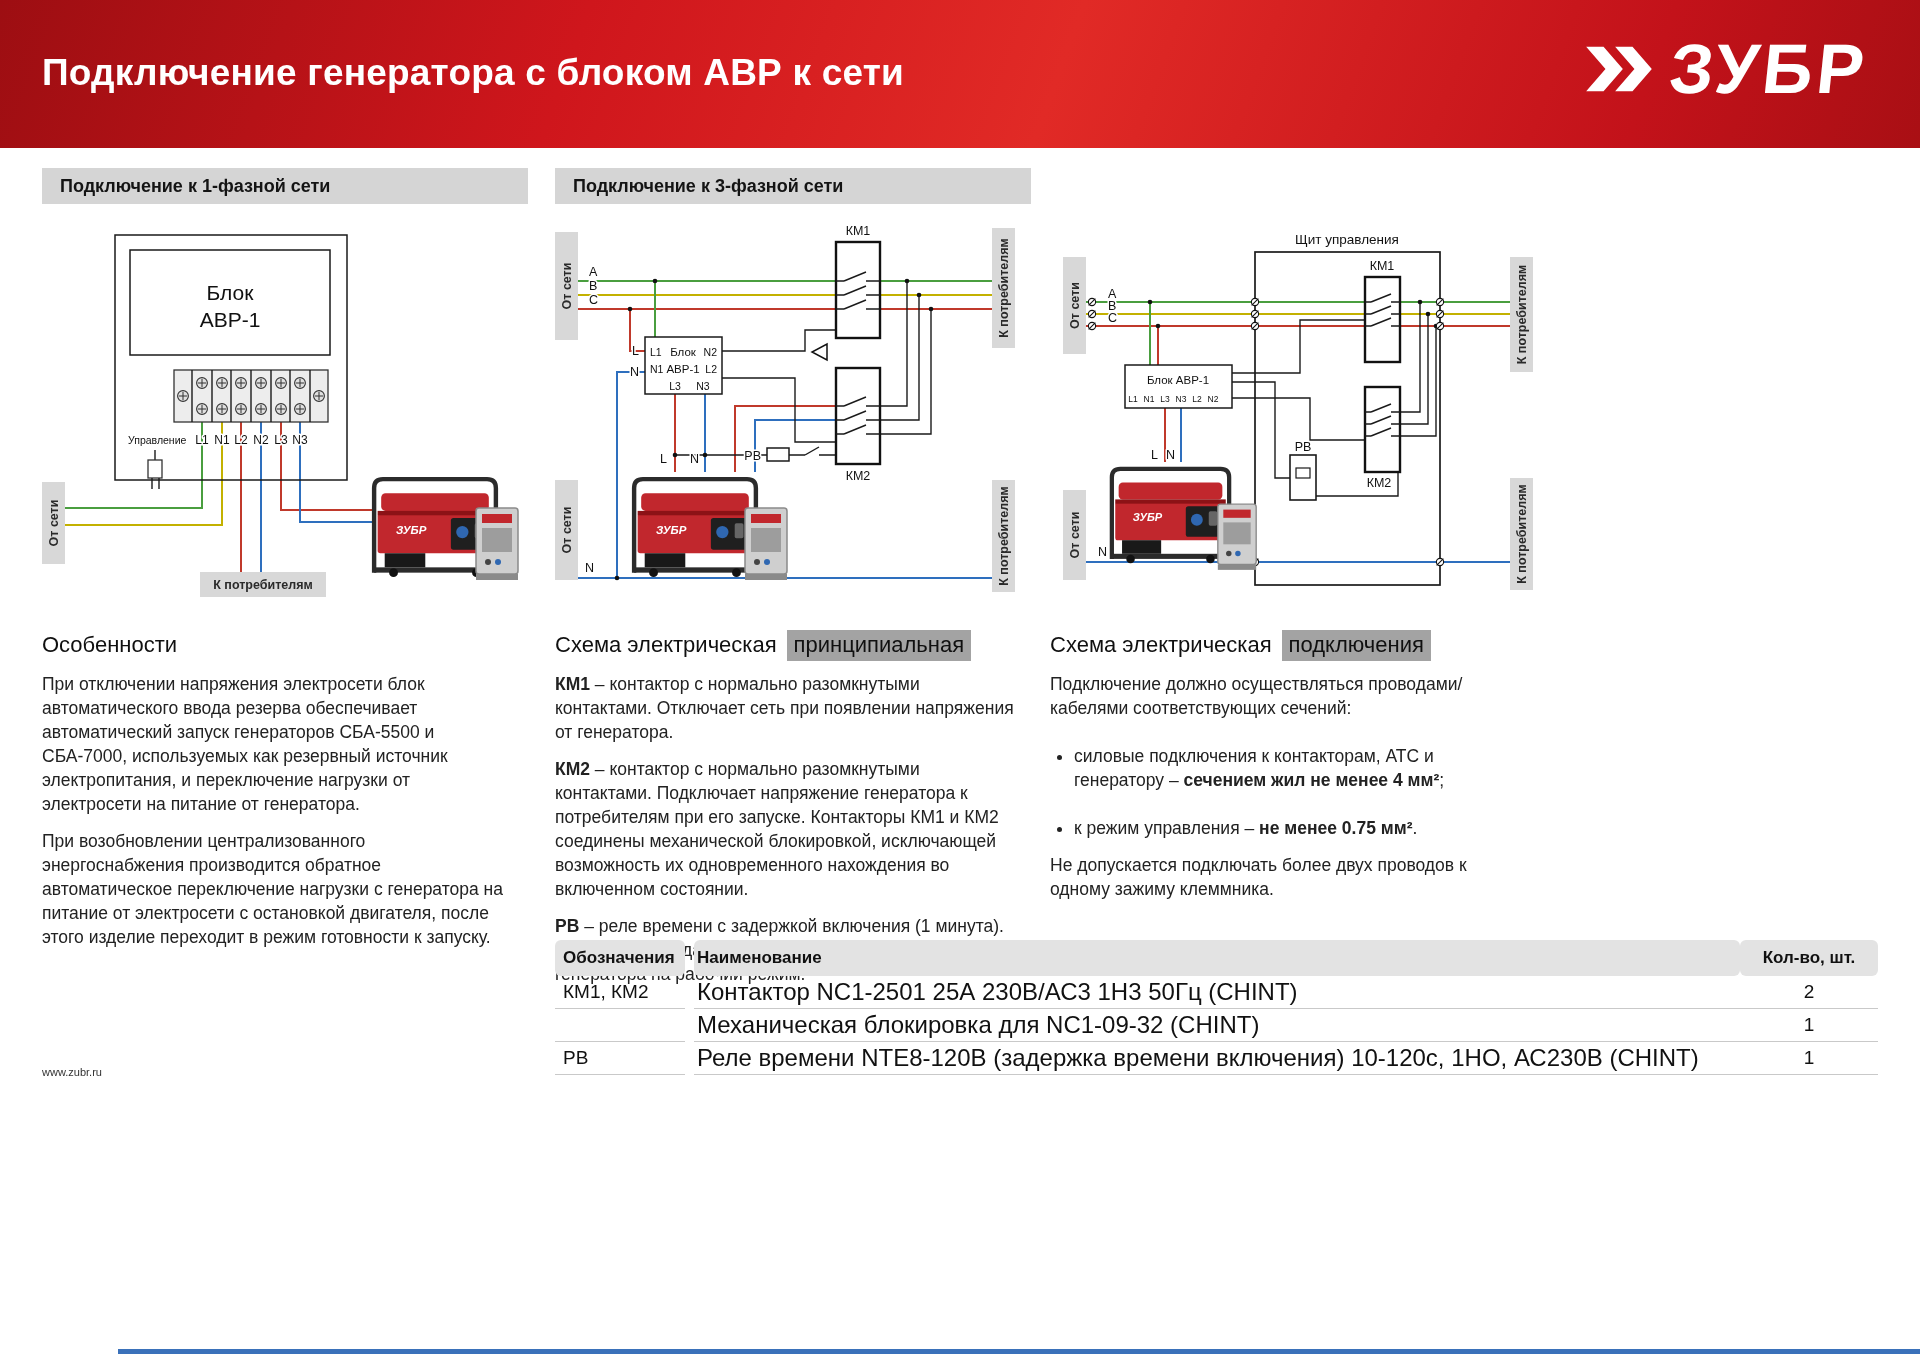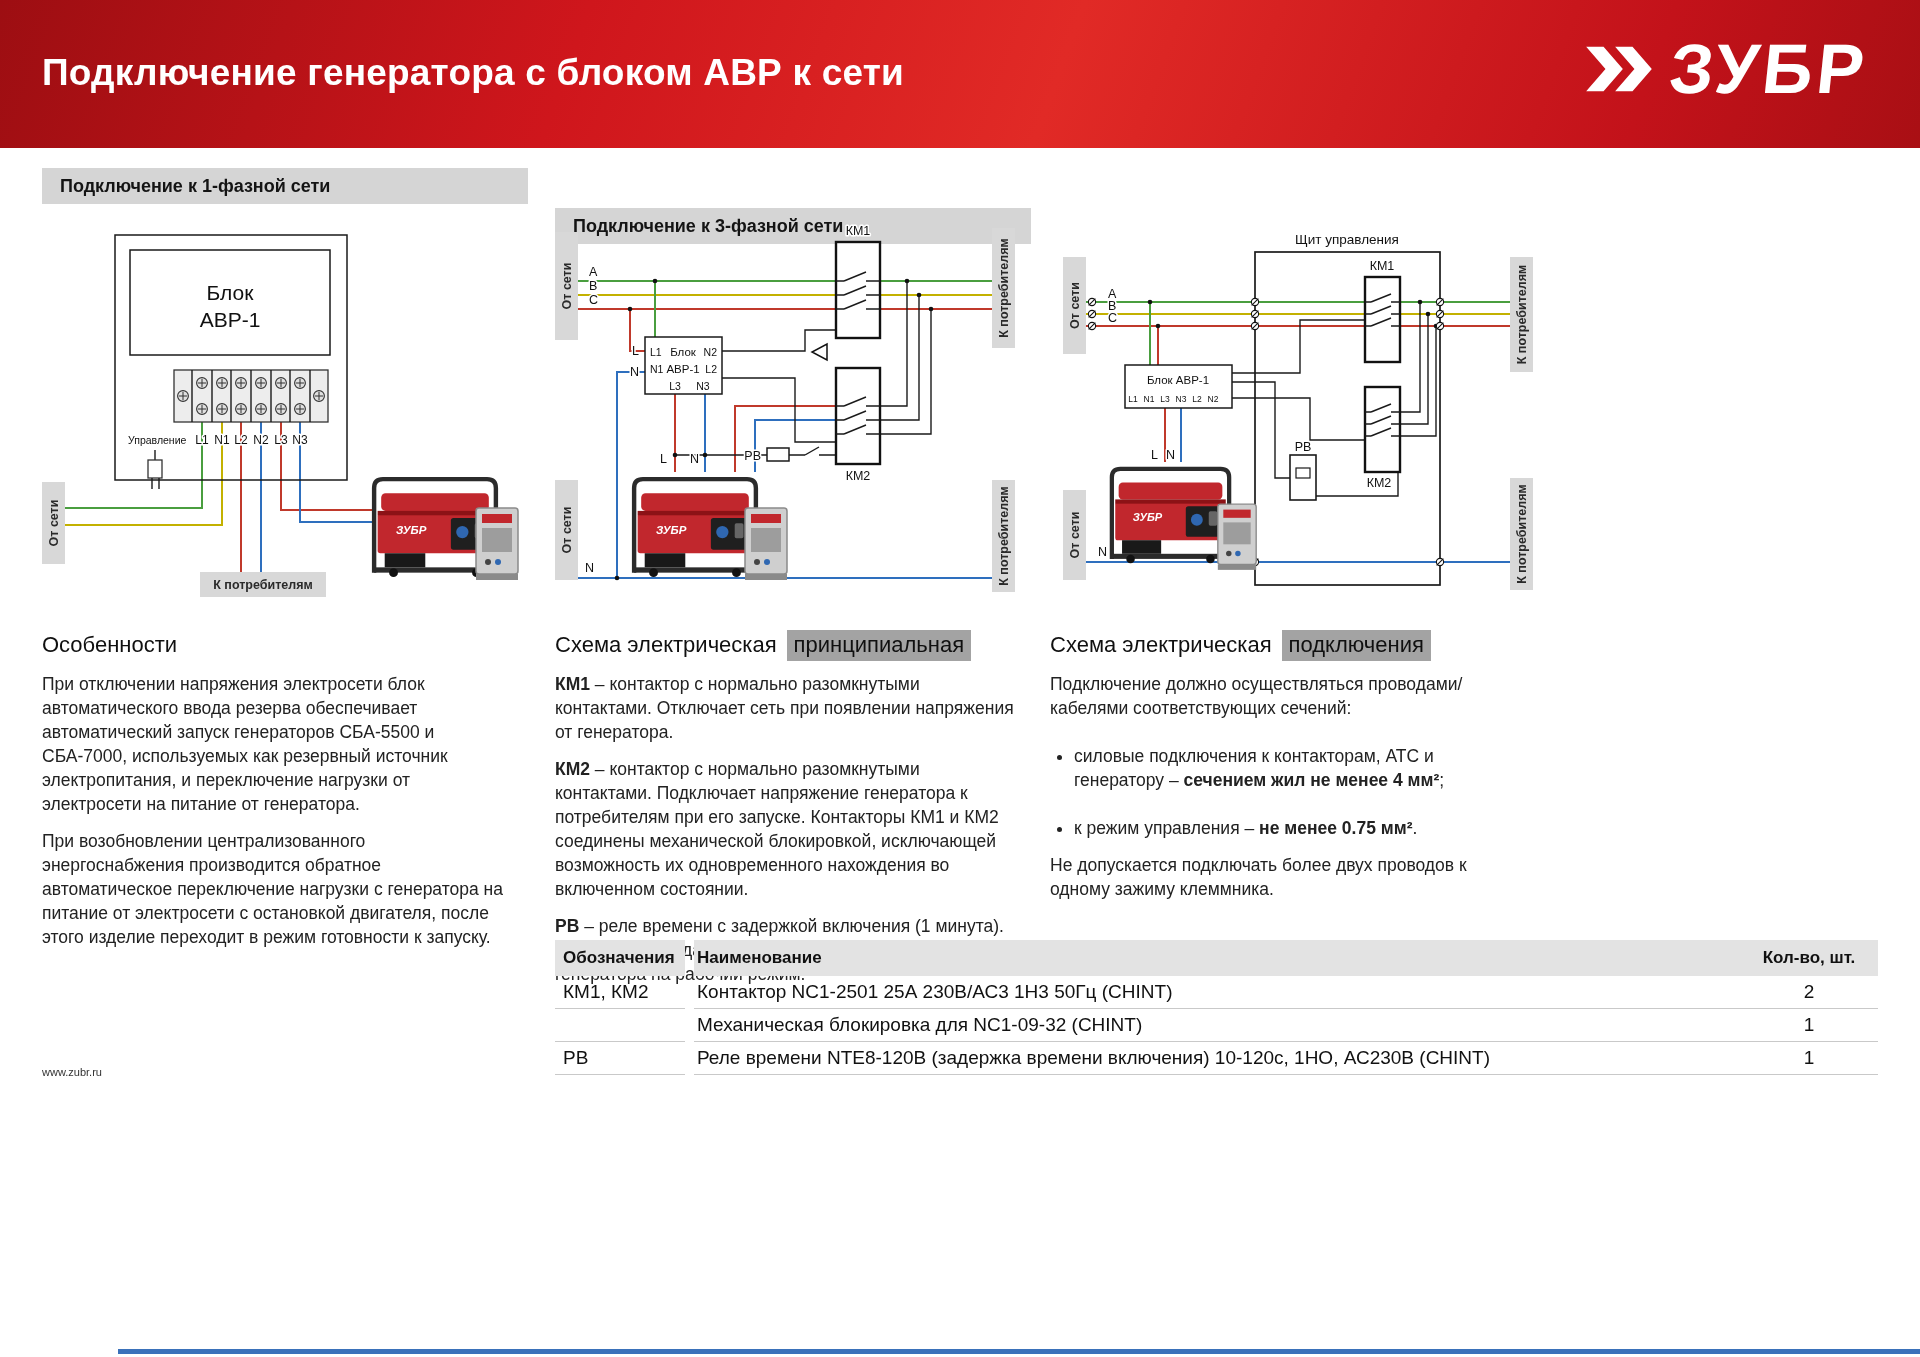--- a/index.html
+++ b/index.html
@@ -8,21 +8,21 @@
 
   .banner { position:absolute; left:0; top:0; width:1920px; height:148px;
     background:linear-gradient(110deg,#9d0e12 0%,#cf161c 30%,#e12a26 55%,#c3121a 85%,#a90f14 100%); }
   .banner h1 { position:absolute; left:42px; top:52px; color:#fff; font-size:37px; font-weight:700; letter-spacing:.2px; }
   .brand { position:absolute; right:52px; top:34px; display:flex; align-items:center; gap:16px; color:#fff; }
   .brand-text { font-size:70px; font-weight:800; letter-spacing:4px; line-height:1; transform:skewX(-6deg); }
 
   .bar { position:absolute; top:168px; height:36px; background:#d5d5d5; color:#141414;
     font-size:18px; font-weight:700; line-height:36px; padding-left:18px; }
   .bar1 { left:42px; width:486px; }
-  .bar2 { left:555px; width:476px;margin-top:40px; }
+  .bar2 { left:555px; width:476px; }
 
   .diagram { position:absolute; }
   svg text { font-family:"Liberation Sans", sans-serif; }
   .w { fill:none; stroke-width:2; }
   .wg { stroke:#4a9e3f; } .wy { stroke:#c3b100; } .wr { stroke:#c0392b; } .wb { stroke:#2e6fbe; }
   .wk { fill:none; stroke:#1a1a1a; stroke-width:1.4; }
   .box { fill:none; stroke:#1a1a1a; stroke-width:1.5; }
   .wfill { fill:#fff; }
   .cont { fill:#fff; stroke:#111; stroke-width:2.4; }
   .strip { fill:#ededed; stroke:#333; stroke-width:1.3; }
@@ -42,24 +42,24 @@
   .textcol b { font-weight:700; }
   .hl { background:#a3a3a3; padding:2px 7px 4px; margin-left:10px; }
   ul.specs { margin:0 0 13px 24px; font-size:17.5px; line-height:1.37; }
   ul.specs li { margin-bottom:9px;margin-top:24px; }
 
   .parts-table { position:absolute; left:555px; top:940px; width:1323px; color:#111; }
   .t-row { display:flex; align-items:stretch; }
   .t-row > div { display:flex; align-items:center; }
   .c1 { width:130px; padding-left:8px; border-bottom:1px solid #c9c9c9; font-size:19px; }
   .gap { width:9px; }
-  .c2 { flex:1; padding-left:3px; border-bottom:1px solid #c9c9c9; font-size:19px; }
+  .c2 { flex:1; padding-left:3px; border-bottom:1px solid #c9c9c9; font-size:24px; }
   .c3 { width:138px; justify-content:center; border-bottom:1px solid #c9c9c9; font-size:19px; }
   .t-head { height:36px; }
-  .t-head > .c1, .t-head > .c2, .t-head > .c3 { background:#e3e3e3; font-weight:700; font-size:17px; border-bottom:none; }
+  .t-head > .c1, .t-head > .c2, .t-head > .c3 { background:#e3e3e3; font-weight:700; font-size:17px; border-bottom:none;border-radius:6px; }
   .t-brow { height:33px; }
 
   .site-url { position:absolute; left:42px; top:1066px; font-size:11px; color:#333; }
   .bottom-line { position:absolute; left:118px; top:1349px; width:1802px; height:5px; background:#3a71ba; }
 </style>
 </head>
 <body>
 
 <div class="page">
 

